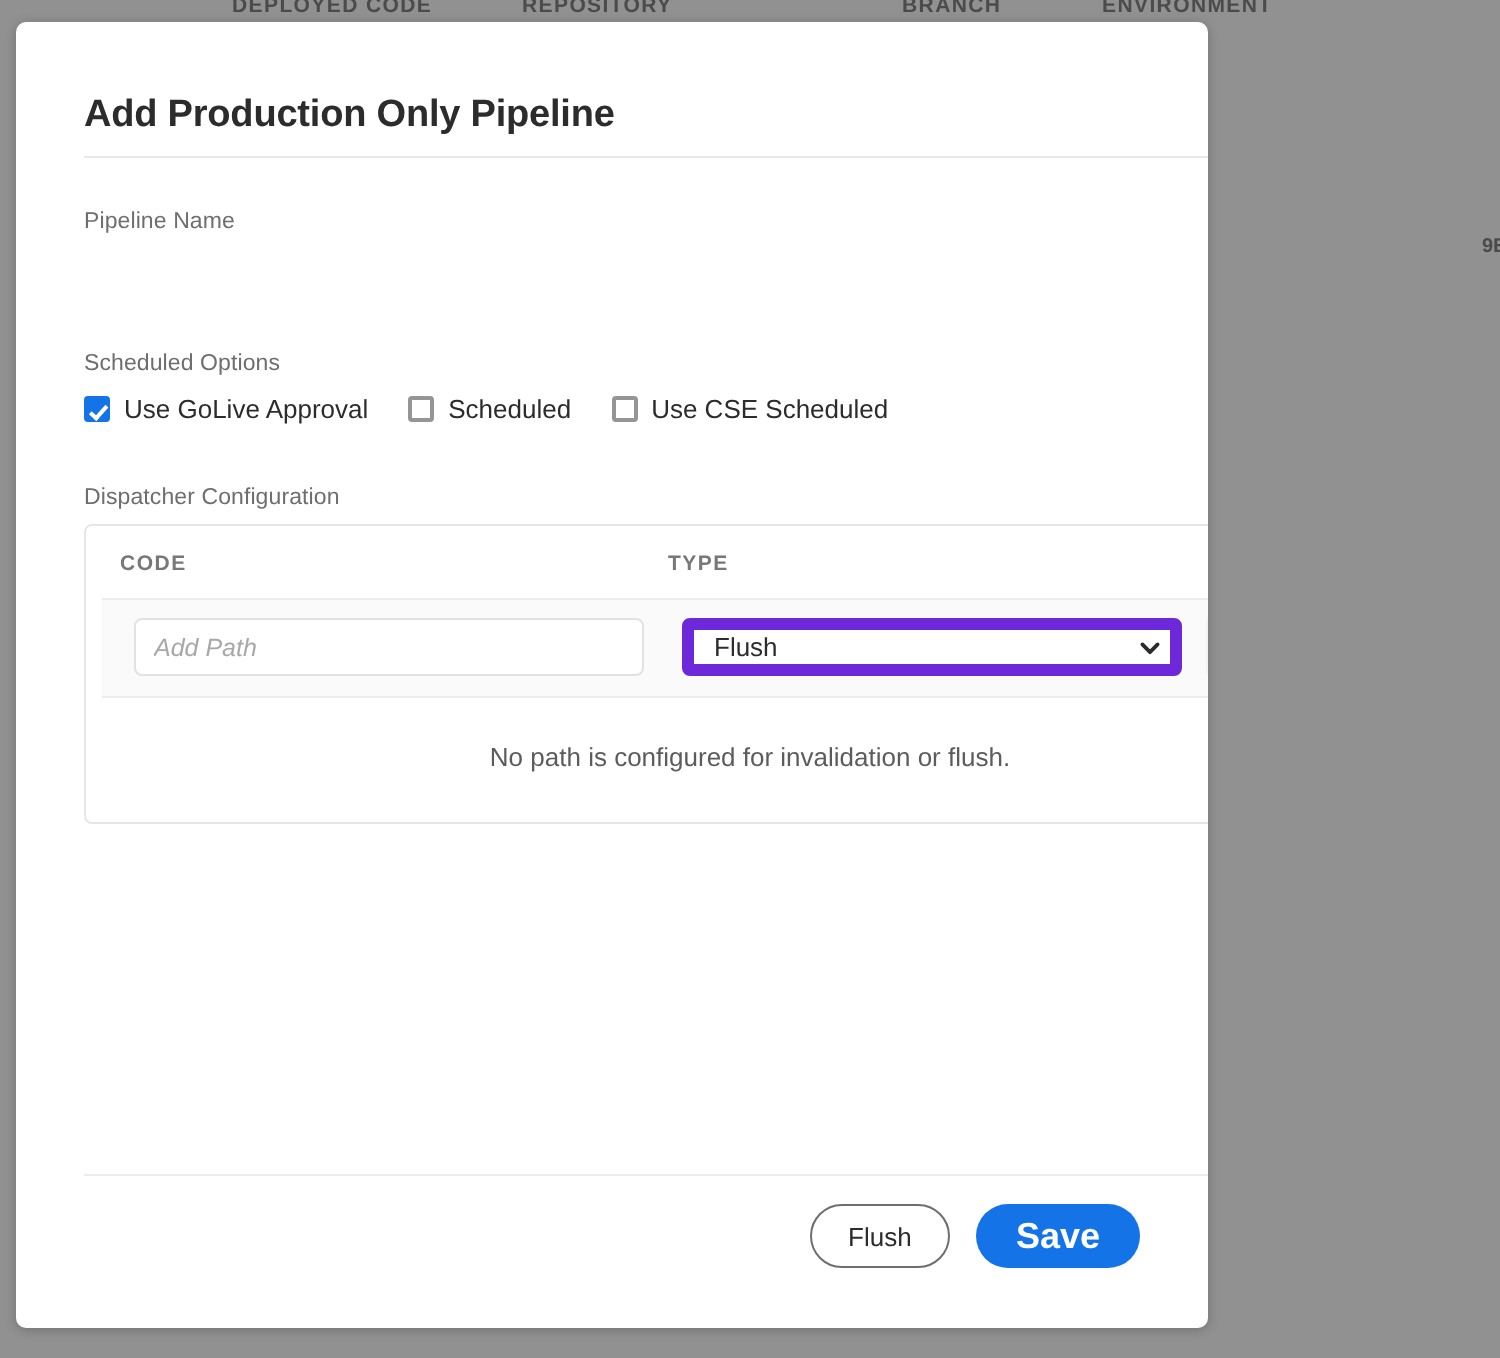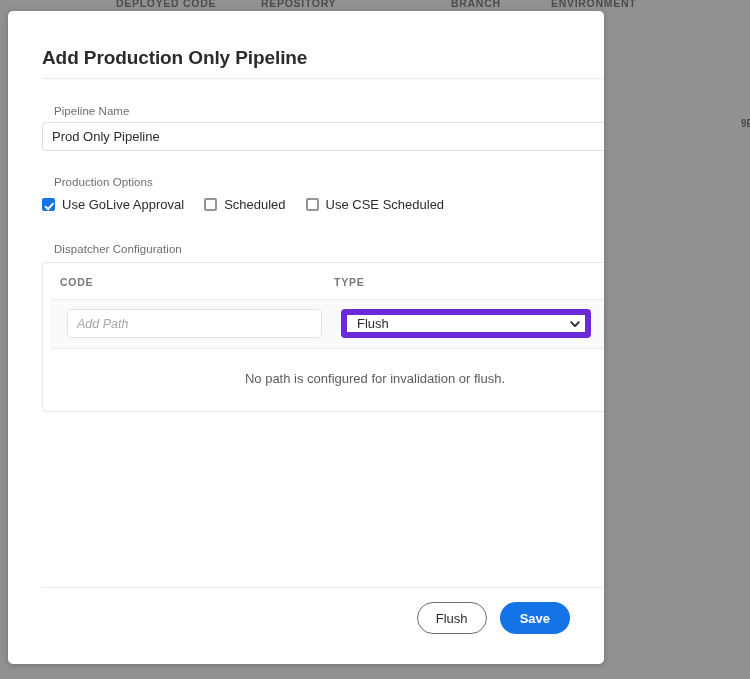--- a/index.html
+++ b/index.html
@@ -90,21 +90,20 @@
     height: 1px;
     background: #e8e8e8;
   }
 
   
   .field-label {
     position: absolute;
     font-size: 11.5px;
     color: #6e6e6e;
     letter-spacing: 0.05px;
-    margin-left: 12px;
   }
 
   
   #pipeline-name-label { left: 34px; top: 94px; }
   #pipeline-name-input {
     position: absolute;
     left: 34px;
     top: 111px;
     width: 666px;
     height: 29px;
@@ -343,21 +342,21 @@
   #save-button {
     height: 32px;
     min-width: 70px;
     padding: 0 20px;
     box-sizing: border-box;
     border: none;
     border-radius: 16px;
     background: #1473e6;
     color: #fff;
     font-family: "Liberation Sans", sans-serif;
-    font-size: 13px;
+    font-size: 18px;
     font-weight: bold;
     cursor: pointer;
   }
 </style>
 </head>
 <body>
 
 <div id="backdrop">
   <div id="bg-table-header">
       <div class="bg-col" style="left: 116px;">DEPLOYED CODE</div>
@@ -369,23 +368,22 @@
   <div id="bg-right-strip"></div>
   <div id="bg-right-text">9E</div>
 </div>
 
 <div id="modal">
 
   <div id="dialog-title">Add Production Only Pipeline</div>
   <div id="title-rule"></div>
 
   <div class="field-label" id="pipeline-name-label">Pipeline Name</div>
-  <input id="pipeline-name-input" type="text" value="Prod Only Pipeline" style="">
-
-  <div class="field-label" id="deployment-options-label">Production Options</div>
+
+  <div class="field-label" id="deployment-options-label">Scheduled Options</div>
   <div id="deployment-options-row">
       <label class="checkbox-item">
         <span class="cbox checked"></span>
         <span class="cbox-label">Use GoLive Approval</span>
       </label>
       <label class="checkbox-item">
         <span class="cbox"></span>
         <span class="cbox-label">Scheduled</span>
       </label>
       <label class="checkbox-item">

